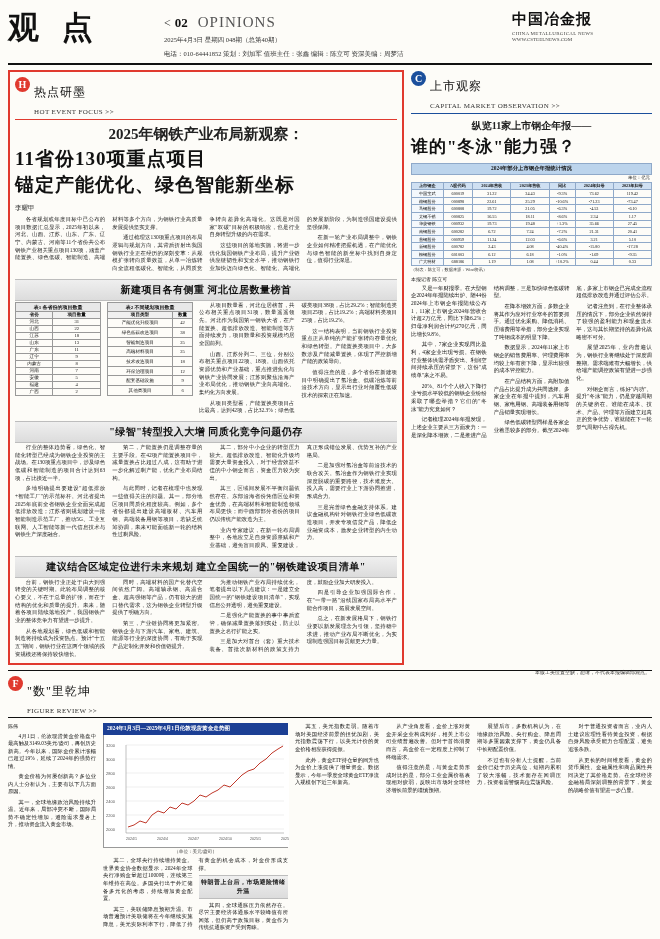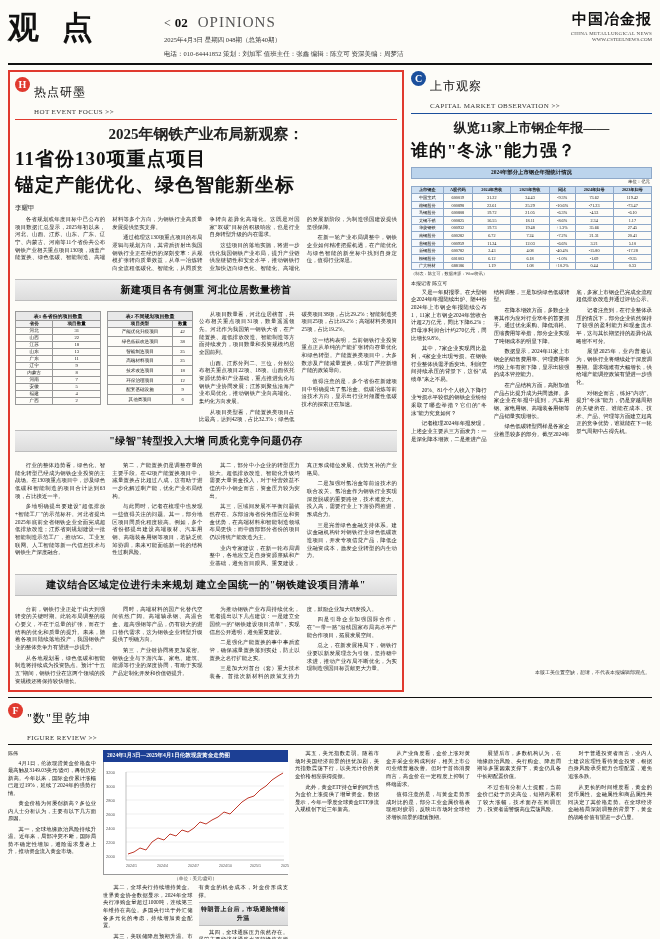--- a/index.html
+++ b/index.html
@@ -14,21 +14,21 @@
   .page{width:660px;height:679px;position:relative;box-sizing:border-box;padding:6px 8px;}
 
   
   .masthead{display:flex;align-items:flex-start;border-bottom:2px solid #111;padding-bottom:4px;}
   .mast-left{width:150px;flex:0 0 150px;}
   .mast-title{font-size:31px;font-weight:bold;letter-spacing:6px;font-family:"DejaVu Serif",serif;line-height:1;margin-top:6px;}
   .mast-center{flex:1;padding-left:6px;padding-top:8px;}
   .mast-num{font-size:13px;font-weight:bold;margin-right:6px;}
   .mast-opin{font-size:15px;letter-spacing:1px;color:#555;font-family:"Liberation Serif",serif;}
   .mast-meta{font-size:6.5px;color:#333;line-height:1.5;margin-top:4px;}
-  .mast-right{width:140px;flex:0 0 140px;text-align:right;padding-top:4px;}
+  .mast-right{width:140px;flex:0 0 140px;text-align:left;padding-top:4px;}
   .mast-logo{font-size:15px;font-weight:bold;letter-spacing:1px;}
   .mast-logo-en{font-size:5px;color:#444;letter-spacing:.3px;margin-top:2px;}
   .mast-url{font-size:5px;color:#444;margin-top:1px;}
   .mast-chev{display:inline-block;font-size:12px;color:#222;}
 
   
   .cols{display:flex;margin-top:5px;}
   .col-left{width:396px;flex:0 0 396px;border:2px solid #e03a2f;padding:4px 5px 5px 5px;box-sizing:border-box;}
   .col-right{flex:1;padding-left:7px;box-sizing:border-box;}
 
@@ -50,21 +50,21 @@
   .byline{font-size:6.5px;margin:6px 0 3px;}
 
   
   .txtcols{column-count:4;column-gap:7px;font-size:5.4px;line-height:1.42;text-align:justify;color:#1a1a1a;}
   .txtcols p{margin:0 0 3px;text-indent:2em;}
   .txtcols3{column-count:3;column-gap:7px;font-size:5.4px;line-height:1.42;text-align:justify;}
   .txtcols3 p{margin:0 0 3px;text-indent:2em;}
 
   
   .subbar{background:linear-gradient(#efefef,#dcdcdc);border-top:1px solid #bdbdbd;border-bottom:1px solid #bdbdbd;
-          text-align:center;font-size:10px;font-weight:bold;padding:3px 0;margin:6px 0 10px;letter-spacing:.5px;}
+          text-align:center;font-size:10px;font-weight:bold;padding:3px 0;margin:6px 0 1px;letter-spacing:.5px;}
 
   
   .mini-tables{display:flex;gap:6px;width:178px;float:left;margin:0 6px 3px 0;}
   table.mini{border-collapse:collapse;font-size:4.6px;width:100%;}
   table.mini caption{font-size:5px;font-weight:bold;padding:1px 0;background:#e8e8e8;border:1px solid #999;border-bottom:none;}
   table.mini th,table.mini td{border:1px solid #999;padding:0.5px 1px;text-align:center;}
   table.mini th{background:#f0f0f0;font-weight:bold;}
 
   
   table.mkt{border-collapse:collapse;font-size:4.2px;width:100%;margin-top:2px;}
@@ -286,21 +286,21 @@
     <div class="col-right">
       <div class="sec-head">
         <div class="sec-badge blue">C</div>
         <div>
           <div class="sec-cn">上市观察</div>
           <div class="sec-en"><span>CAPITAL MARKET OBSERVATION</span> <span>&gt;&gt;</span></div>
         </div>
       </div>
       <div class="sec-rule blue"></div>
 
-      <div class="kicker" style="font-size:13px;">纵览11家上市钢企年报——</div>
+      <div class="kicker" style="font-size:10px;">纵览11家上市钢企年报——</div>
       <div class="headline" style="font-size:17px;">谁的"冬泳"能力强？</div>
 
       <div style="margin-top:5px;">
         <div class="tbl-title">2024年部分上市钢企年报统计情况</div>
         <div class="tbl-unit">单位：亿元</div>
         <table class="mkt">
           <thead>
               <tr id="mkt-head">
                 <th>上市钢企</th>
                 <th>A股代码</th>

